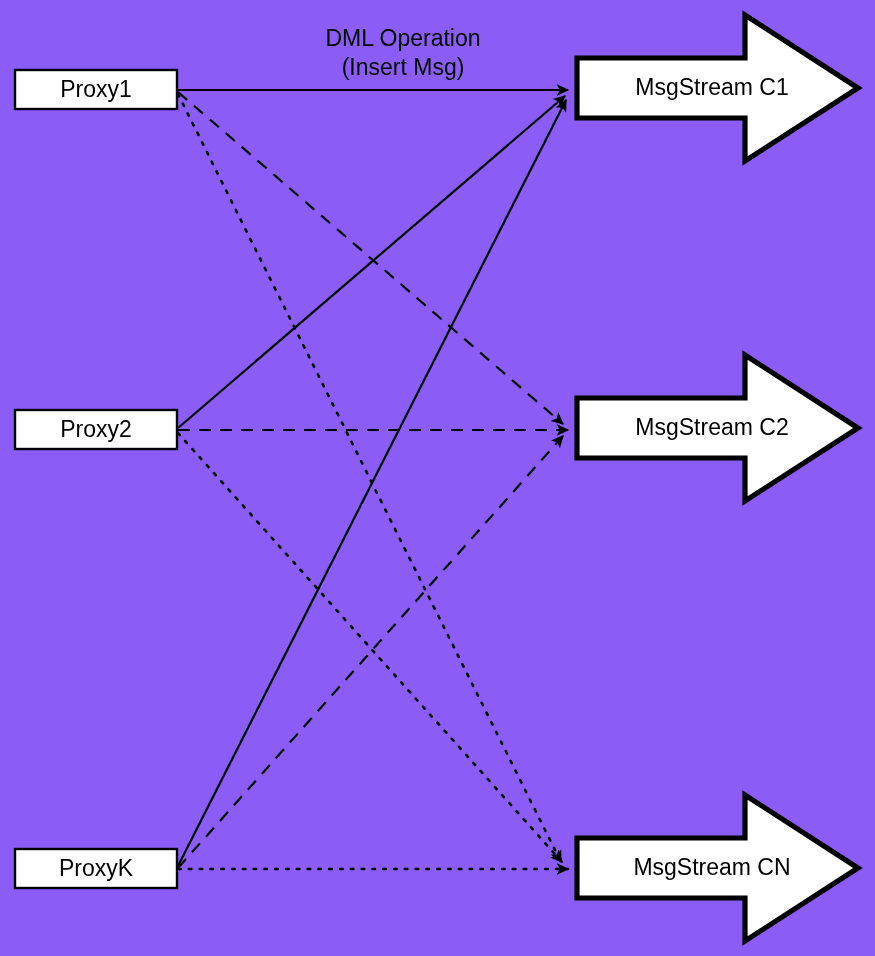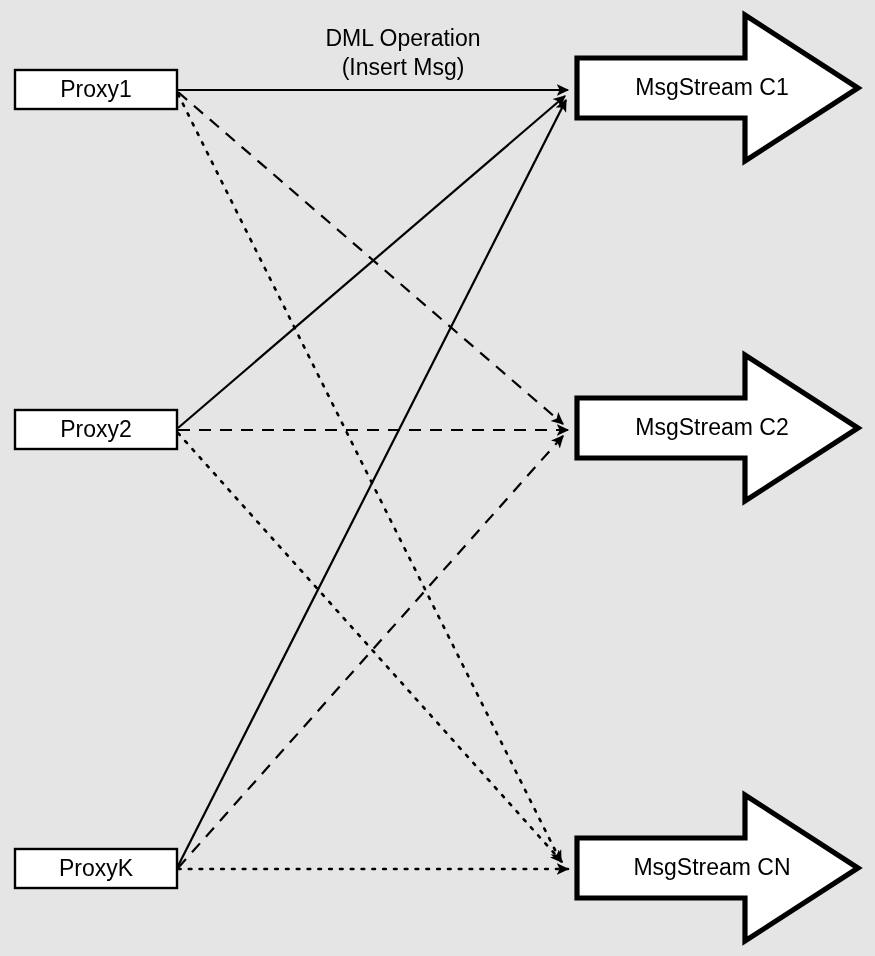--- a/index.html
+++ b/index.html
@@ -10,21 +10,21 @@
   body {
     width: 875px;
     height: 956px;
     font-family: "Liberation Sans", sans-serif;
     overflow: hidden;
   }
   #diagram-root {
     position: relative;
     width: 875px;
     height: 956px;
-    background: #e5e5e5;
+    background: #8b5cf6;
   }
   svg#diagram-canvas {
     position: absolute;
     top: 0;
     left: 0;
     width: 875px;
     height: 956px;
     display: block;
   }
   .proxy-box-rect {

